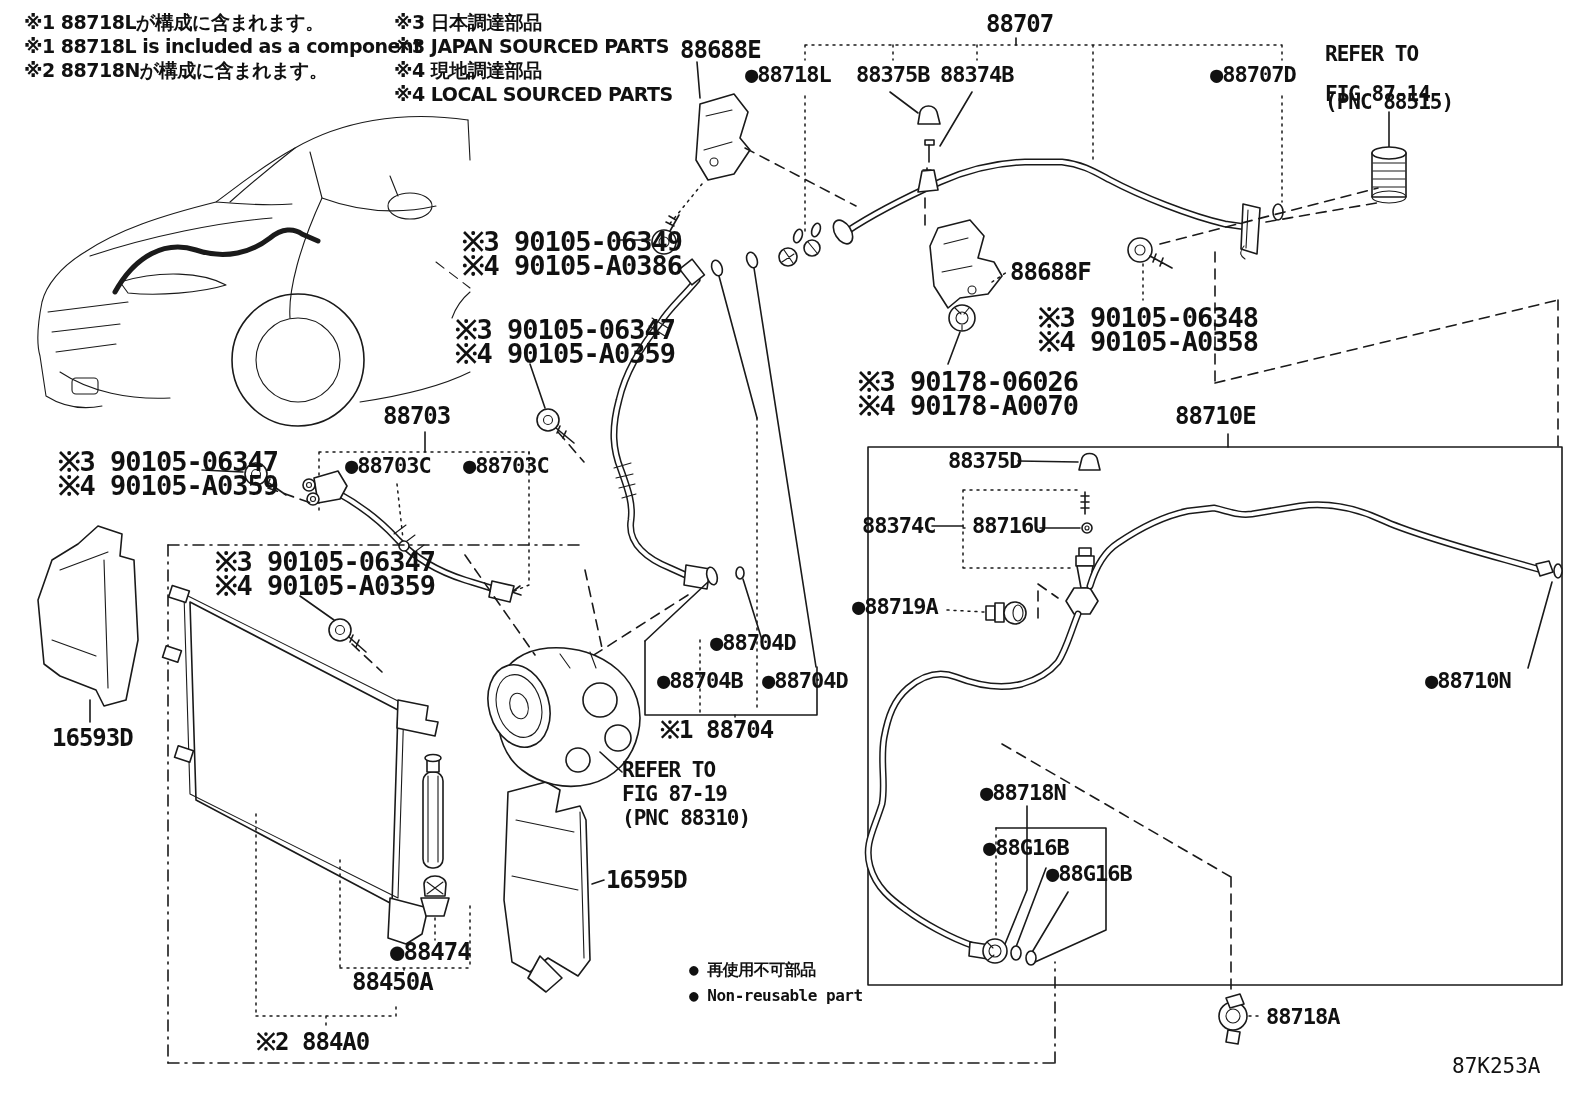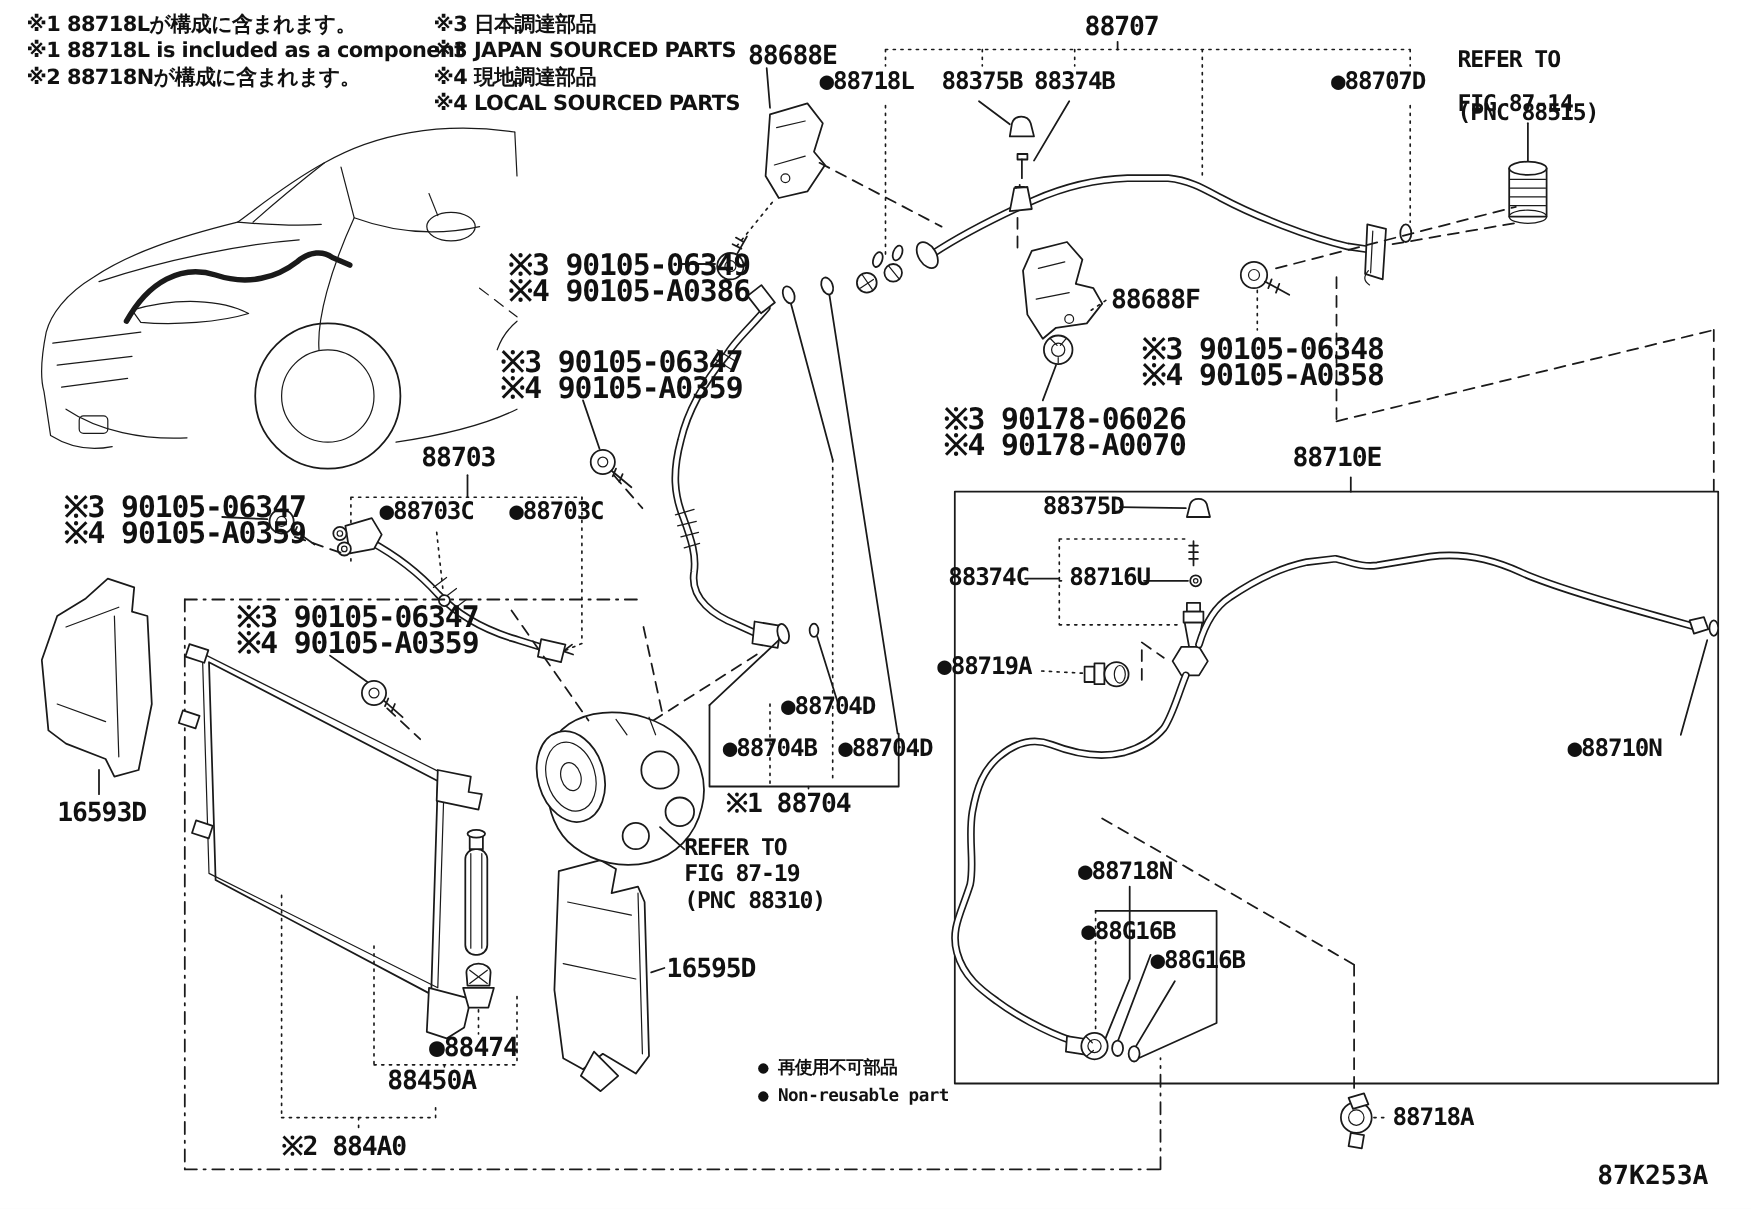--- a/index.html
+++ b/index.html
@@ -7,21 +7,21 @@
          font-family:"DejaVu Sans Mono","Liberation Sans",sans-serif;}
   #art{position:absolute;left:0;top:0;}
   #labels{position:absolute;left:0;top:0;width:100%;height:100%;}
   .lbl{position:absolute;color:#111;white-space:nowrap;font-weight:700;line-height:1;}
   .pn {font-size:22px;letter-spacing:-1px;}
   .pnL{font-size:24px;letter-spacing:-1px;}
   .pns{font-size:27px;letter-spacing:-1px;}
   .ref{font-size:21px;letter-spacing:-1px;}
   .note{font-size:19px;letter-spacing:-0.5px;font-family:"DejaVu Sans","Liberation Sans",sans-serif;}
   .leg{font-size:16px;letter-spacing:-0.5px;margin-left:31px;}
-  .code{font-size:24px;font-weight:700;letter-spacing:0;}
+  .code{font-size:21px;font-weight:400;letter-spacing:0;}
   svg .ln{stroke:#1a1a1a;fill:none;stroke-width:1.6;stroke-linecap:round;stroke-linejoin:round;}
   svg .thin{stroke-width:1.1;}
   svg .dash{stroke-dasharray:10 7;}
   svg .dot{stroke-dasharray:2 5;stroke-width:1.5;}
   svg .zone{stroke-dasharray:11 6 2 6;}
   svg .tubeO{stroke:#1a1a1a;fill:none;stroke-width:7;stroke-linecap:round;stroke-linejoin:round;}
   svg .tubeI{stroke:#ffffff;fill:none;stroke-width:4;stroke-linecap:round;stroke-linejoin:round;}
   svg .wfill{fill:#ffffff;stroke:#1a1a1a;stroke-width:1.6;stroke-linejoin:round;}
 </style>
 </head>

